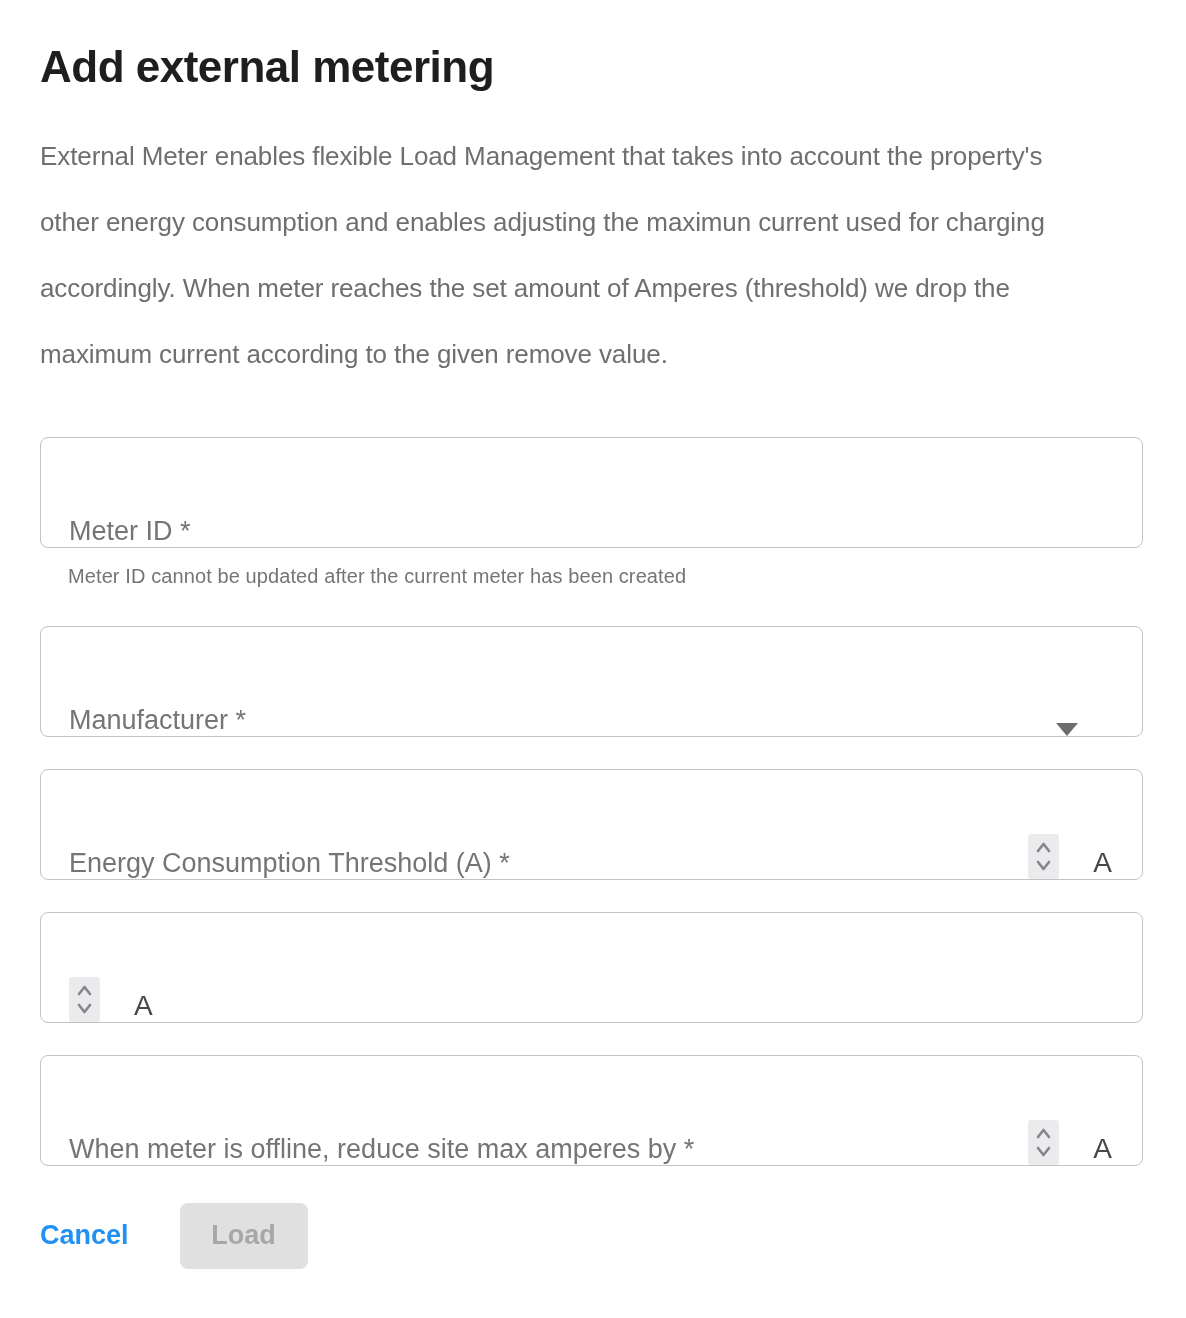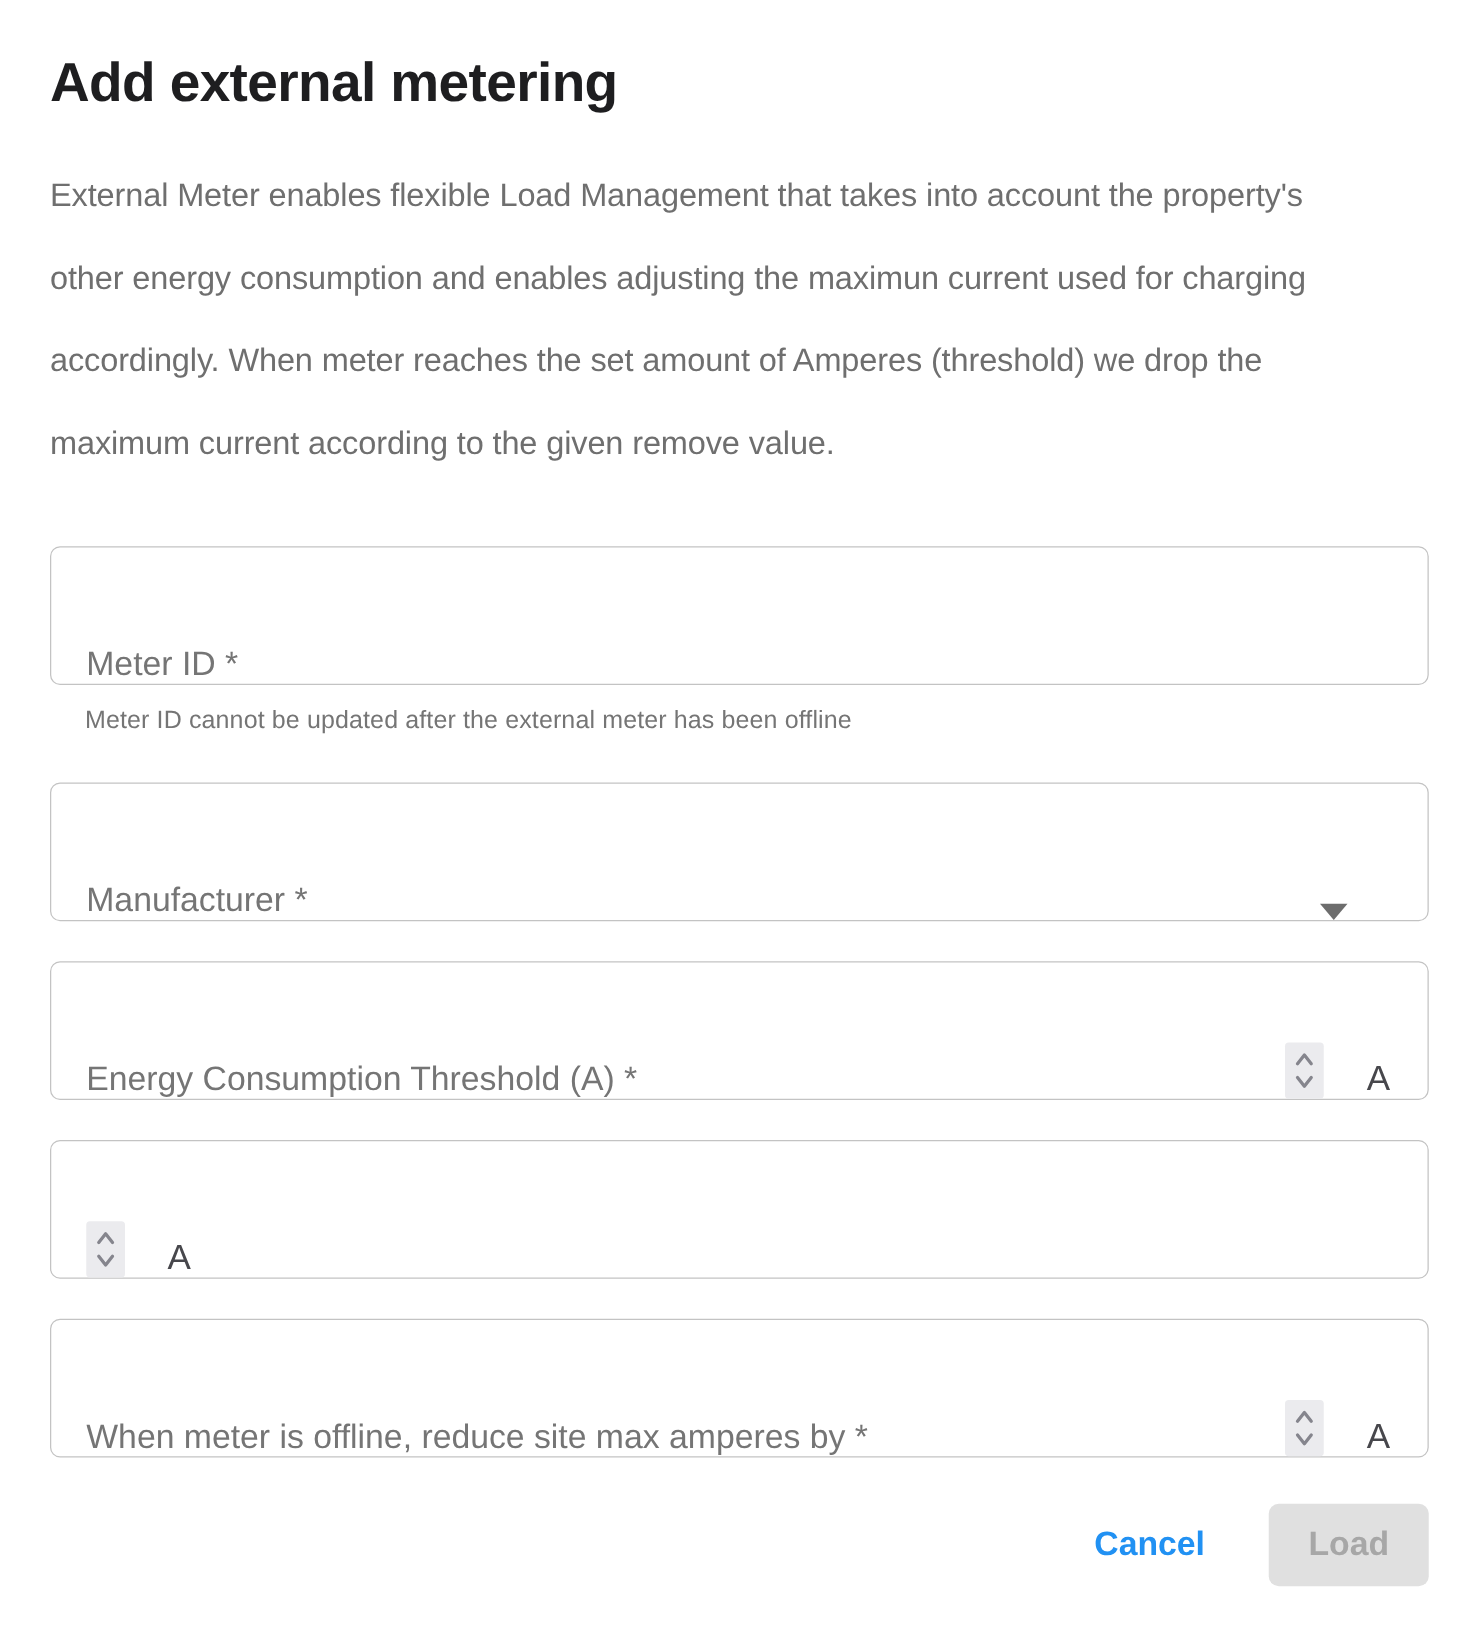--- a/index.html
+++ b/index.html
@@ -105,21 +105,20 @@
     font-size: 28px;
     color: #47474c;
     margin-left: 7px;
     flex: 0 0 auto;
   }
 
   .button-row {
     width: 1103px;
     margin-top: 37px;
     display: flex;
-    justify-content: flex-end;
     align-items: center;
   }
 
   .cancel-button {
     background: none;
     border: none;
     font-family: "Liberation Sans", sans-serif;
     font-size: 27px;
     font-weight: 700;
     color: #2191f3;
@@ -146,21 +145,21 @@
 
 <div class="dialog">
 
   <h1 class="dialog-title">Add external metering</h1>
 
   <p class="dialog-description">External Meter enables flexible Load Management that takes into account the property's other energy consumption and enables adjusting the maximun current used for charging accordingly. When meter reaches the set amount of Amperes (threshold) we drop the maximum current according to the given remove value.</p>
 
   <div class="field field-meter-id">
     <input type="text" class="text-input" placeholder="Meter ID *" style="">
   </div>
-  <div class="helper-text">Meter ID cannot be updated after the external meter has been offline</div>
+  <div class="helper-text">Meter ID cannot be updated after the current meter has been created</div>
 
   <div class="field field-manufacturer">
     <span class="select-placeholder">Manufacturer *</span>
     <span class="caret-down"></span>
   </div>
 
   <div class="field field-number">
     <input type="text" class="text-input" placeholder="Energy Consumption Threshold (A) *" style="">
     <span class="stepper">
       <svg width="17" height="33" viewBox="0 0 17 33" xmlns="http://www.w3.org/2000/svg">

